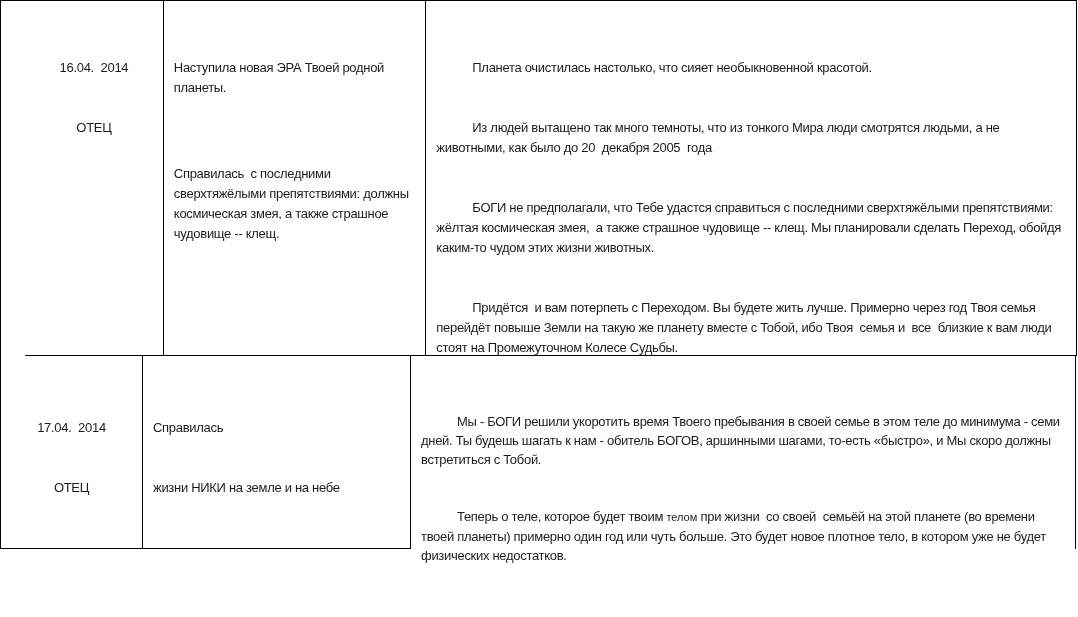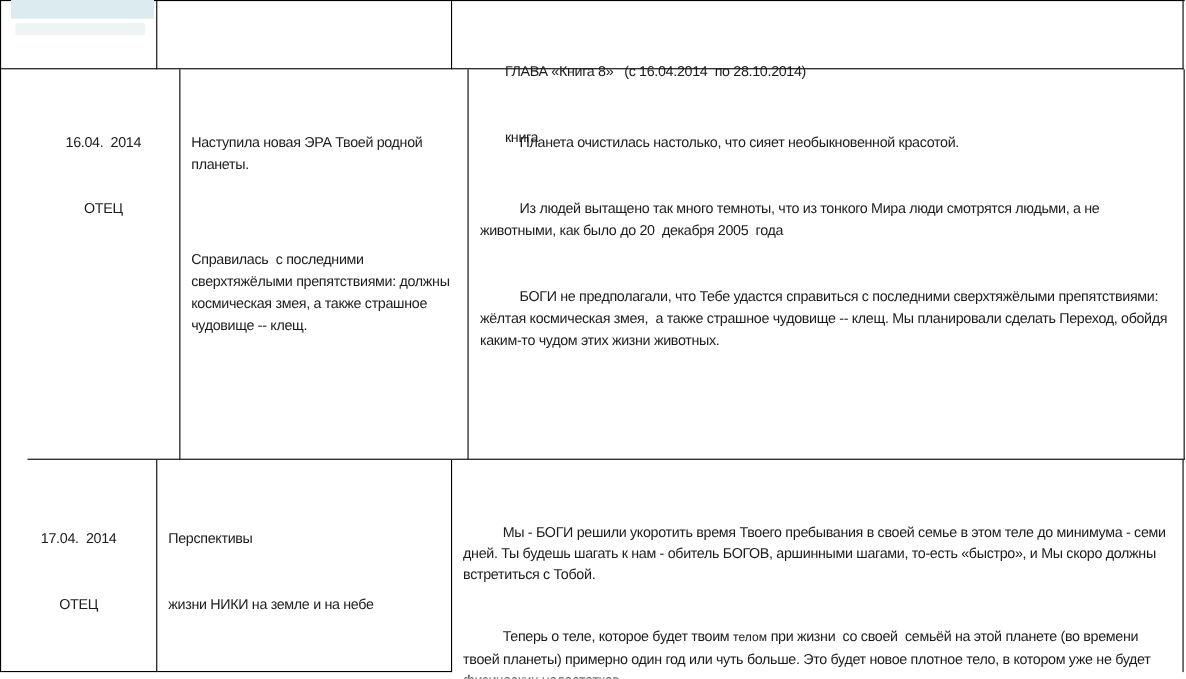--- a/index.html
+++ b/index.html
@@ -78,58 +78,48 @@
     border-radius:2px;
     z-index:1;
   }
 </style>
 </head>
 <body>
 
 <div class="screen">
   <div class="table">
 
-    <div class="row r-head">
-      <div class="cell c1">
-        <div class="hl-box" style="background-color: rgb(220, 235, 240);"></div>
-        <div class="ghost" style="background-color: rgb(238, 244, 242);"></div>
-      </div>
-      <div class="cell c2"></div>
-      <div class="cell c3 headtext">
-        <div>ГЛАВА «Книга 8»   (с 16.04.2014  по 28.10.2014)</div>
-        <div>книга</div>
-      </div>
-    </div>
 
     <div class="row r1">
       <div class="cell c1 datecell">
         <div>16.04.  2014</div>
         <div>ОТЕЦ</div>
       </div>
       <div class="cell c2 titlecell">
         <p>Наступила новая ЭРА Твоей родной планеты.</p>
         <p class="gap">Справилась  с последними сверхтяжёлыми препятствиями: должны космическая змея, а также страшное чудовище -- клещ.</p>
       </div>
       <div class="cell c3 bodycell">
         <p>Планета очистилась настолько, что сияет необыкновенной красотой.</p>
         <p>Из людей вытащено так много темноты, что из тонкого Мира люди смотрятся людьми, а не животными, как было до 20  декабря 2005  года</p>
         <p>БОГИ не предполагали, что Тебе удастся справиться с последними сверхтяжёлыми препятствиями: жёлтая космическая змея,  а также страшное чудовище -- клещ. Мы планировали сделать Переход, обойдя  каким-то чудом этих жизни животных.</p>
+        <p>Придётся  и вам потерпеть с Переходом. Вы будете жить лучше. Примерно через год Твоя семья перейдёт повыше Земли на такую же планету вместе с Тобой, ибо Твоя  семья и  все  близкие к вам люди стоят на Промежуточном Колесе Судьбы.</p>
         
         
         
       </div>
     </div>
 
     <div class="row r2">
       <div class="cell c1 datecell">
         <div>17.04.  2014</div>
         <div>ОТЕЦ</div>
       </div>
       <div class="cell c2 titlecell">
-        <p>Перспективы</p>
+        <p>Справилась</p>
         <p>жизни НИКИ на земле и на небе</p>
       </div>
       <div class="cell c3 bodycell">
         <p>Мы - БОГИ решили укоротить время Твоего пребывания в своей семье в этом теле до минимума - семи дней. Ты будешь шагать к нам - обитель БОГОВ, аршинными шагами, то-есть «быстро», и Мы скоро должны  встретиться с Тобой.</p>
         <p><span>Теперь о теле, которое будет твоим </span><span class="small-word">телом</span><span> при жизни  со своей  семьёй на этой планете (во времени твоей планеты) примерно один год или чуть больше. Это будет новое плотное тело, в котором уже не будет физических недостатков.</span></p>
         
         
       </div>
     </div>
 

